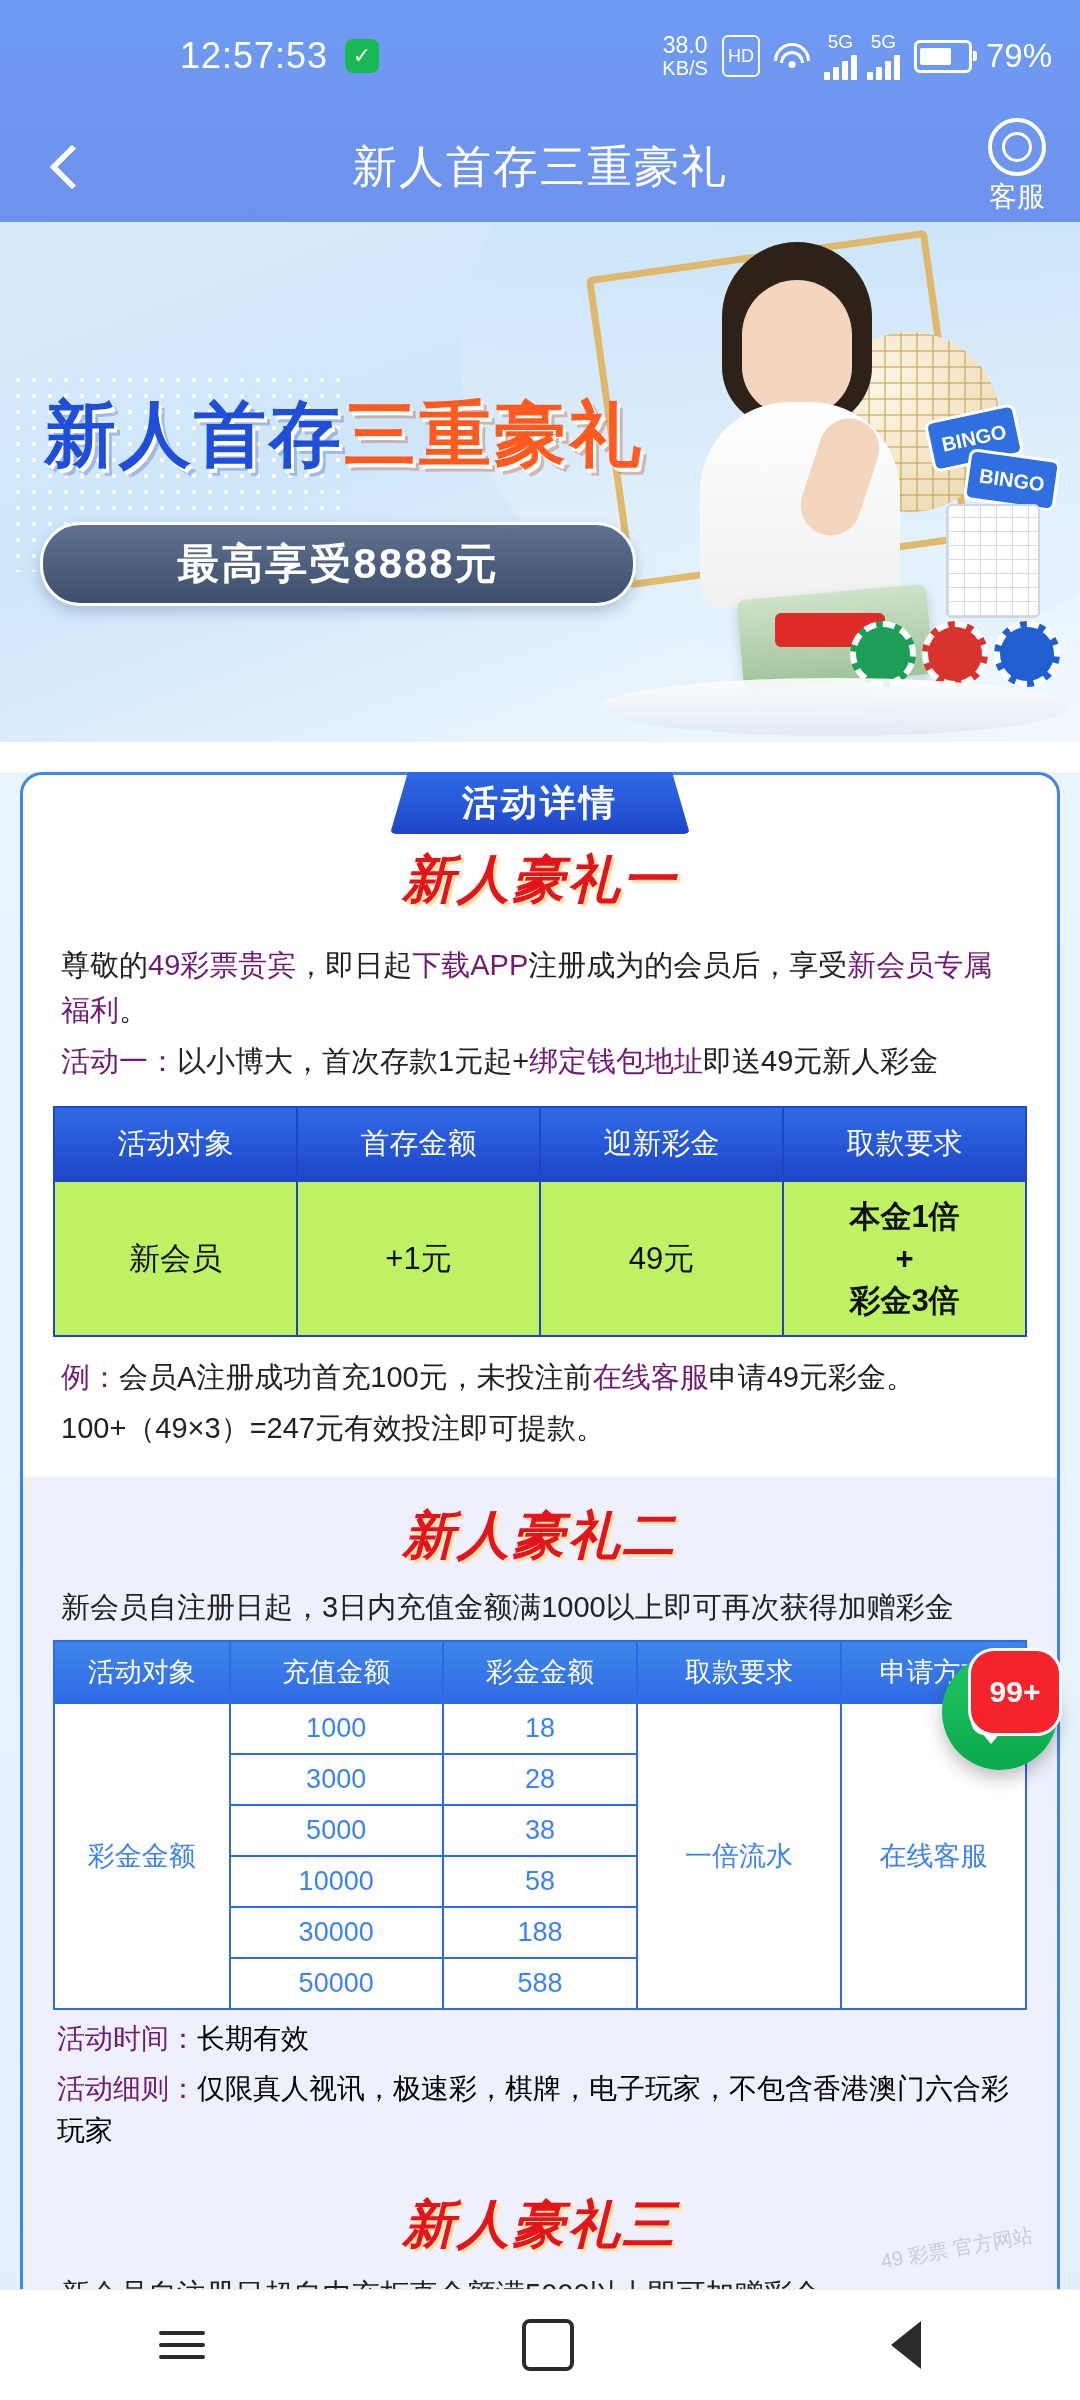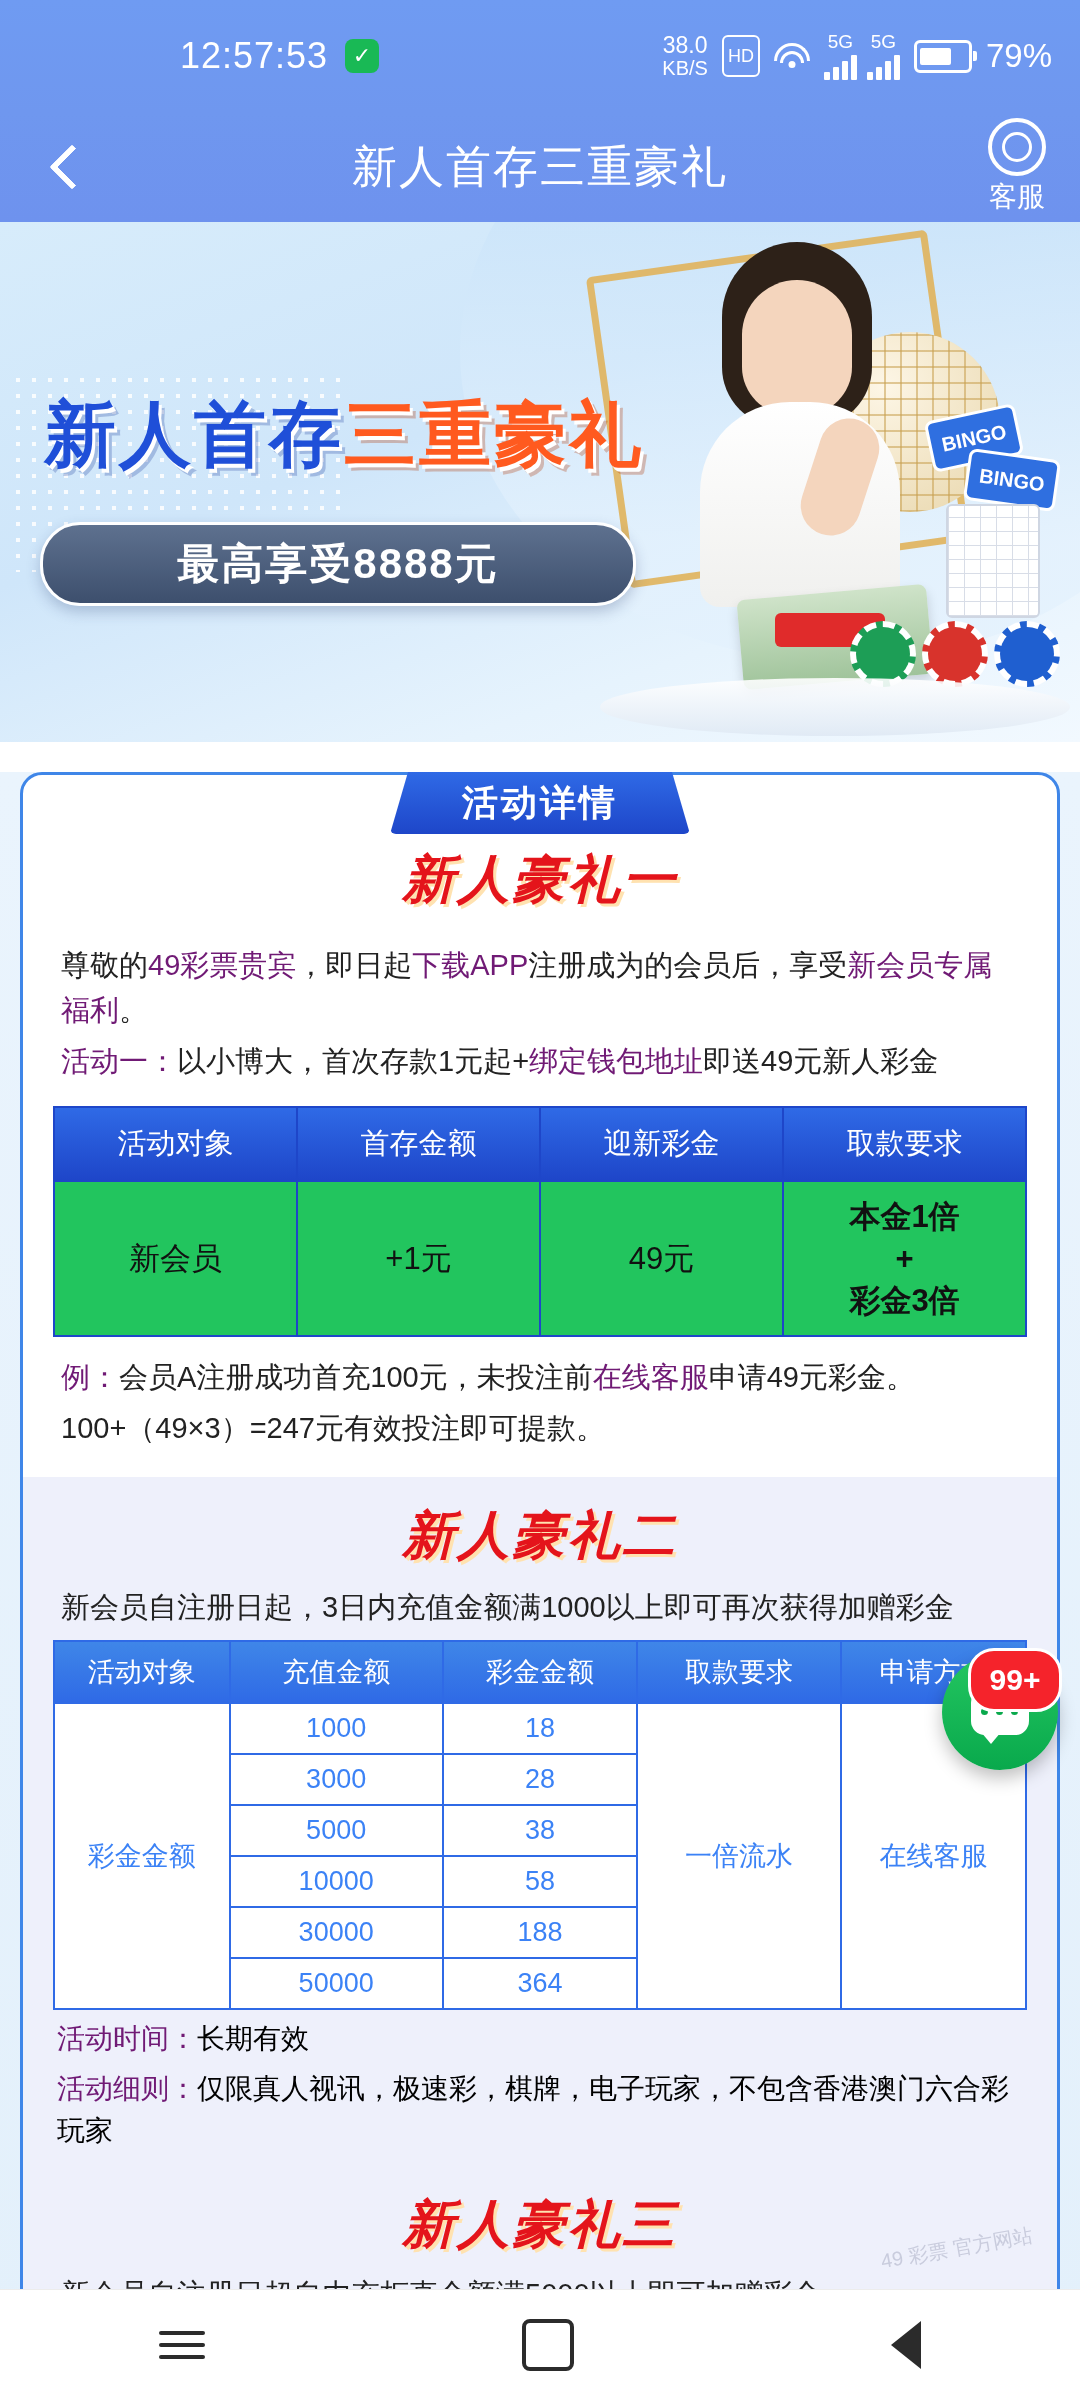--- a/index.html
+++ b/index.html
@@ -409,21 +409,21 @@
     color: #ffffff;
     font-weight: normal;
     padding: 16px 4px;
     border: 2px solid #1e46c9;
   }
   table.tbl td {
     border: 2px solid #1e46c9;
     text-align: center;
     padding: 14px 4px;
     color: #111111;
-    background: #22c55e;
+    background: #bef264;
   }
   .tbl.gift1 td { height: 120px; font-size: 31px; line-height: 1.35; }
 
   
   .block2 {
     background: #eef0fb;
     margin: 26px -30px 0 -30px;
     padding: 18px 30px 18px 30px;
   }
   table.tbl2 { width: 100%; border-collapse: collapse; font-size: 27px; table-layout: fixed; }
@@ -494,21 +494,21 @@
     background: #09a94c;
     top: 19px;
   }
   .chat-bubble i:nth-child(1) { left: 10px; }
   .chat-bubble i:nth-child(2) { left: 25px; }
   .chat-bubble i:nth-child(3) { left: 40px; }
   .chat-badge {
     position: absolute;
     top: -6px; right: -4px;
     min-width: 72px; height: 50px;
-    padding: 4px 8px;
+    padding: 16px 8px;
     background: #f5232b;
     border: 3px solid #ffffff;
     border-radius: 26px;
     color: #ffffff;
     font-size: 30px;
     font-weight: bold;
     display: flex; align-items: center; justify-content: center;
   }
 
   
@@ -696,21 +696,21 @@
         <tr>
           <td>10000</td>
           <td>58</td>
         </tr>
         <tr>
           <td>30000</td>
           <td>188</td>
         </tr>
         <tr>
           <td>50000</td>
-          <td>364</td>
+          <td>588</td>
         </tr>
       </tbody>
         </table>
 
       <div class="note">
         <span class="red">活动时间：</span><span>长期有效</span>
       </div>
       <div class="note">
         <span class="red">活动细则：</span><span>仅限真人视讯，极速彩，棋牌，电子玩家，不包含香港澳门六合彩玩家</span>
       </div>

